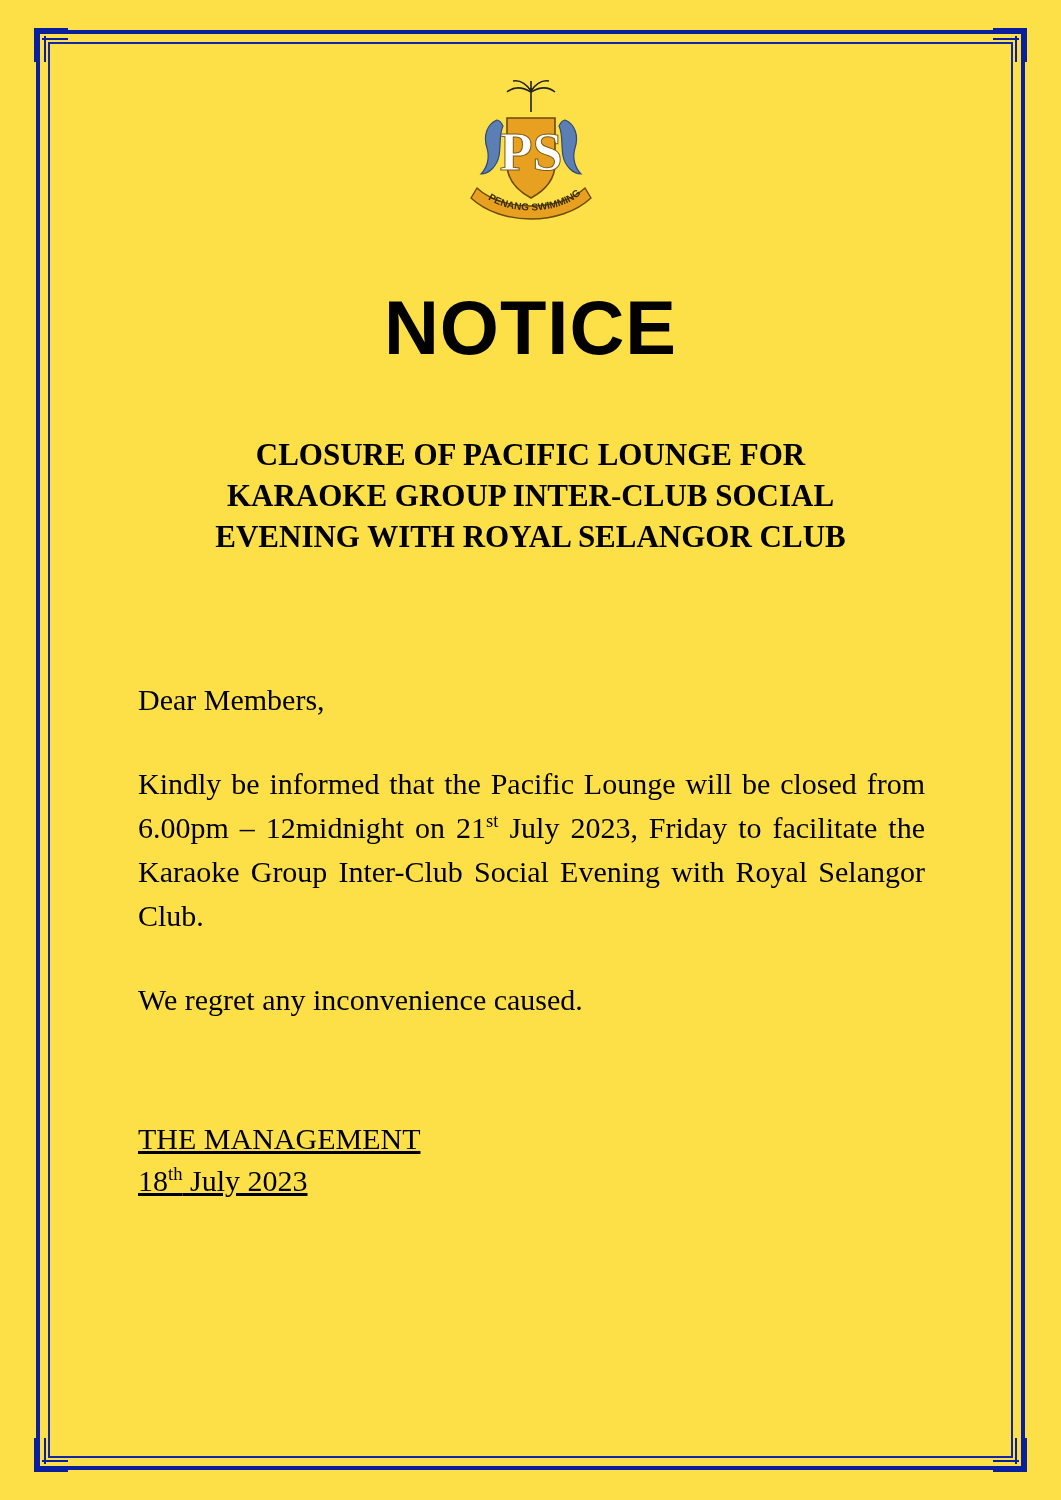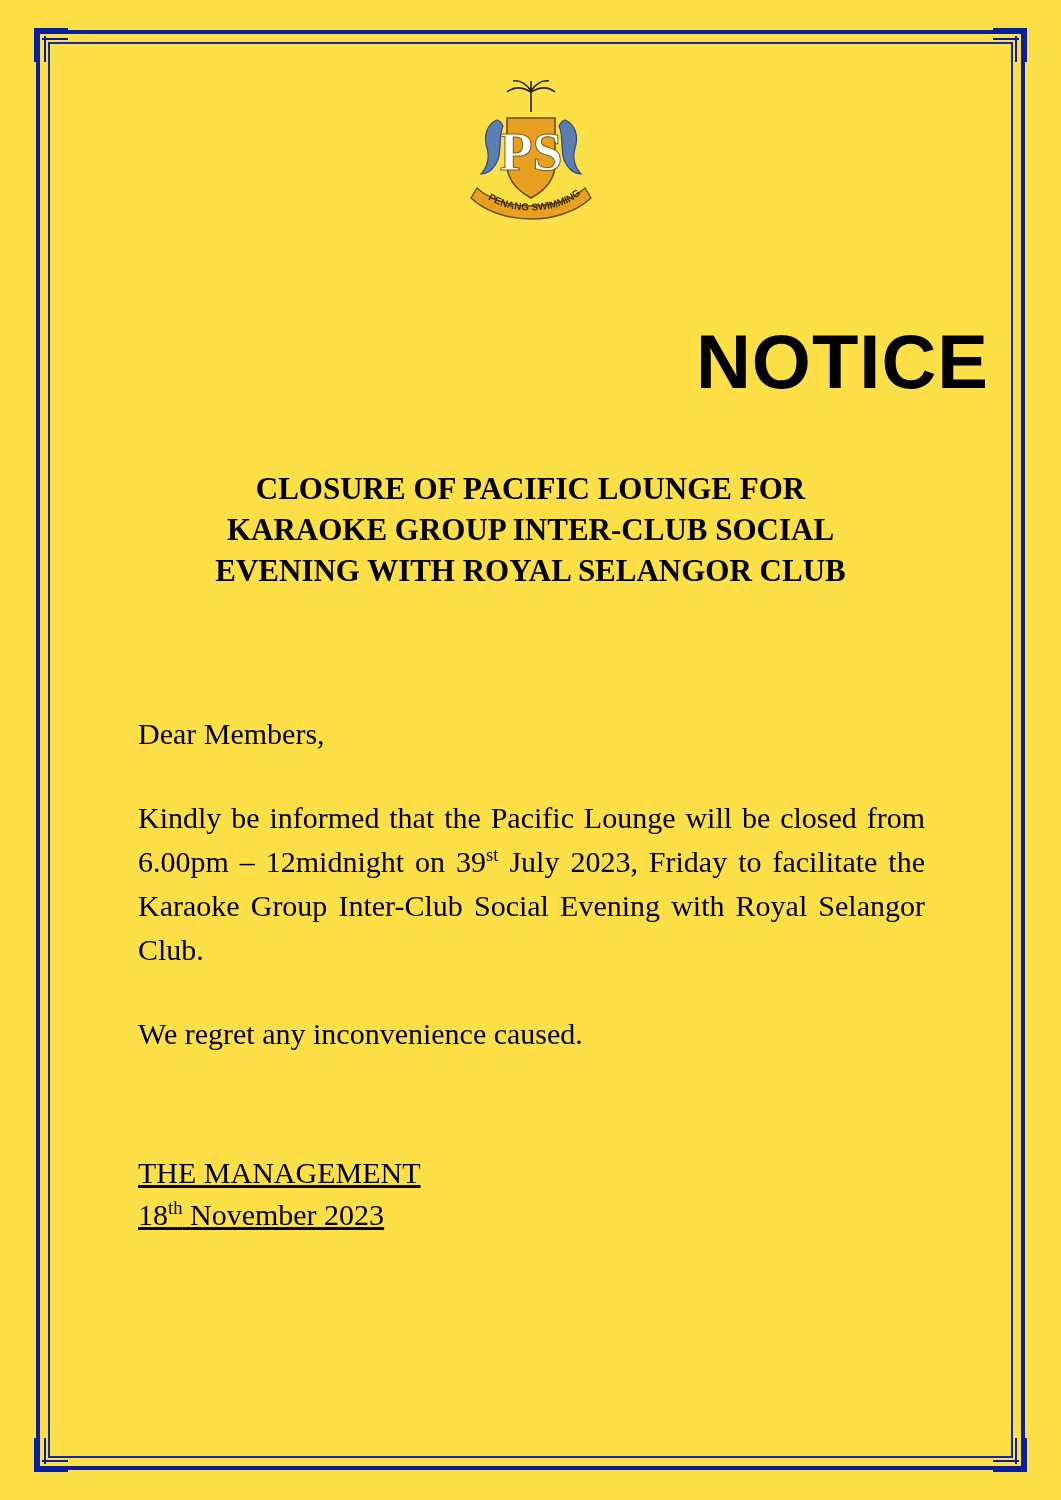--- a/index.html
+++ b/index.html
@@ -94,26 +94,26 @@
     justify-content: center;
     margin-top: 18px;
   }
   .crest {
     width: 168px;
     height: 152px;
     position: relative;
   }
 
   .notice-title {
-    text-align: right;
+    text-align: center;
     font-family: "Liberation Sans", sans-serif;
     font-weight: bold;
     font-size: 76px;
     letter-spacing: 1px;
-    margin-top: 94px;
+    margin-top: 60px;
     line-height: 1;
   }
 
   .subject {
     text-align: center;
     font-weight: bold;
     font-size: 31px;
     line-height: 1.33;
     margin-top: 68px;
     padding: 0 34px;
@@ -217,25 +217,25 @@
     <div class="subject">
       <div>CLOSURE OF PACIFIC LOUNGE FOR</div>
       <div>KARAOKE GROUP INTER-CLUB SOCIAL</div>
       <div>EVENING WITH ROYAL SELANGOR CLUB</div>
     </div>
 
     <div class="body-block">
 
       <p class="salutation para nojustify" style="margin-top:0;">Dear Members,</p>
 
-      <p class="para"><span>Kindly be informed that the Pacific Lounge will be closed from 6.00pm – 12midnight on 39</span><sup>st</sup><span> July 2023, Friday to facilitate the Karaoke Group Inter-Club Social Evening with Royal Selangor Club.</span></p>
+      <p class="para"><span>Kindly be informed that the Pacific Lounge will be closed from 6.00pm – 12midnight on 21</span><sup>st</sup><span> July 2023, Friday to facilitate the Karaoke Group Inter-Club Social Evening with Royal Selangor Club.</span></p>
 
       <p class="para nojustify">We regret any inconvenience caused.</p>
 
 
       <div class="sign-block">
         <p class="sign-line">THE MANAGEMENT</p>
-        <p class="sign-line"><span>18</span><sup>th</sup><span> November 2023</span></p>
+        <p class="sign-line"><span>18</span><sup>th</sup><span> July 2023</span></p>
       </div>
 
     </div>
   </div>
 </div>
 
 </body></html>

